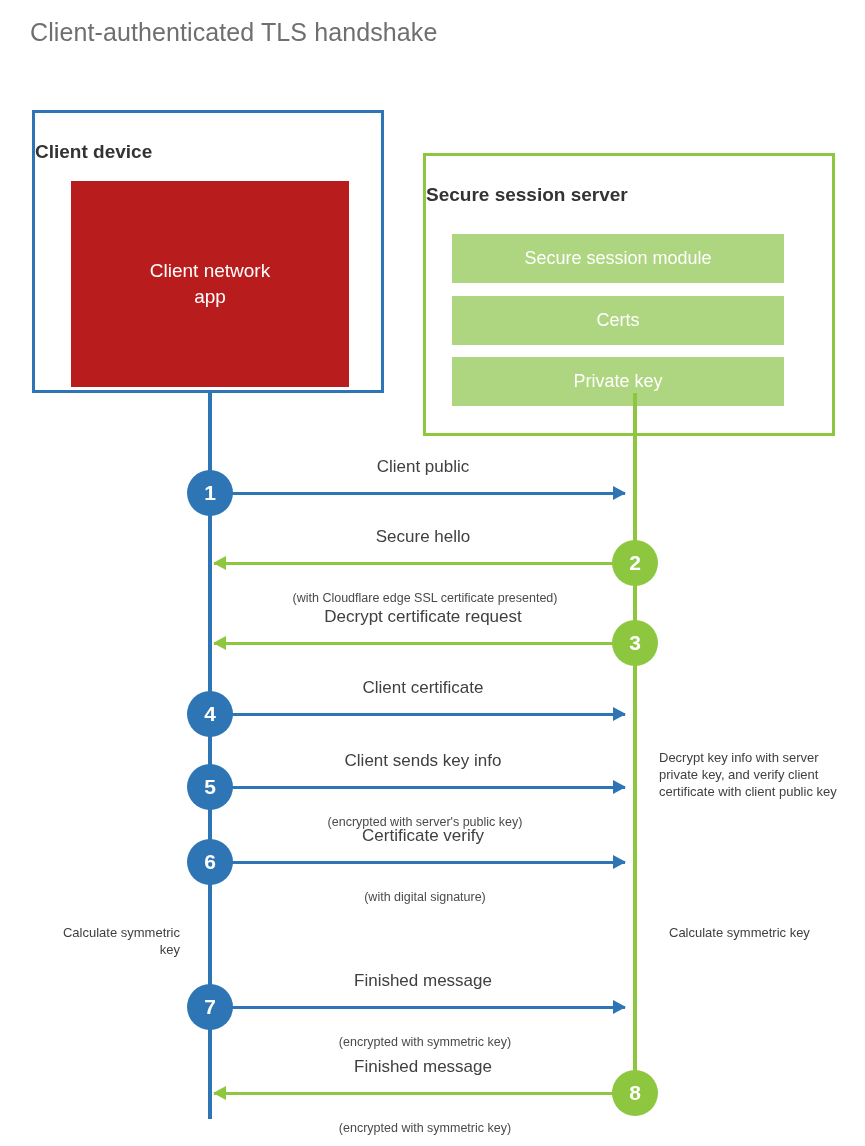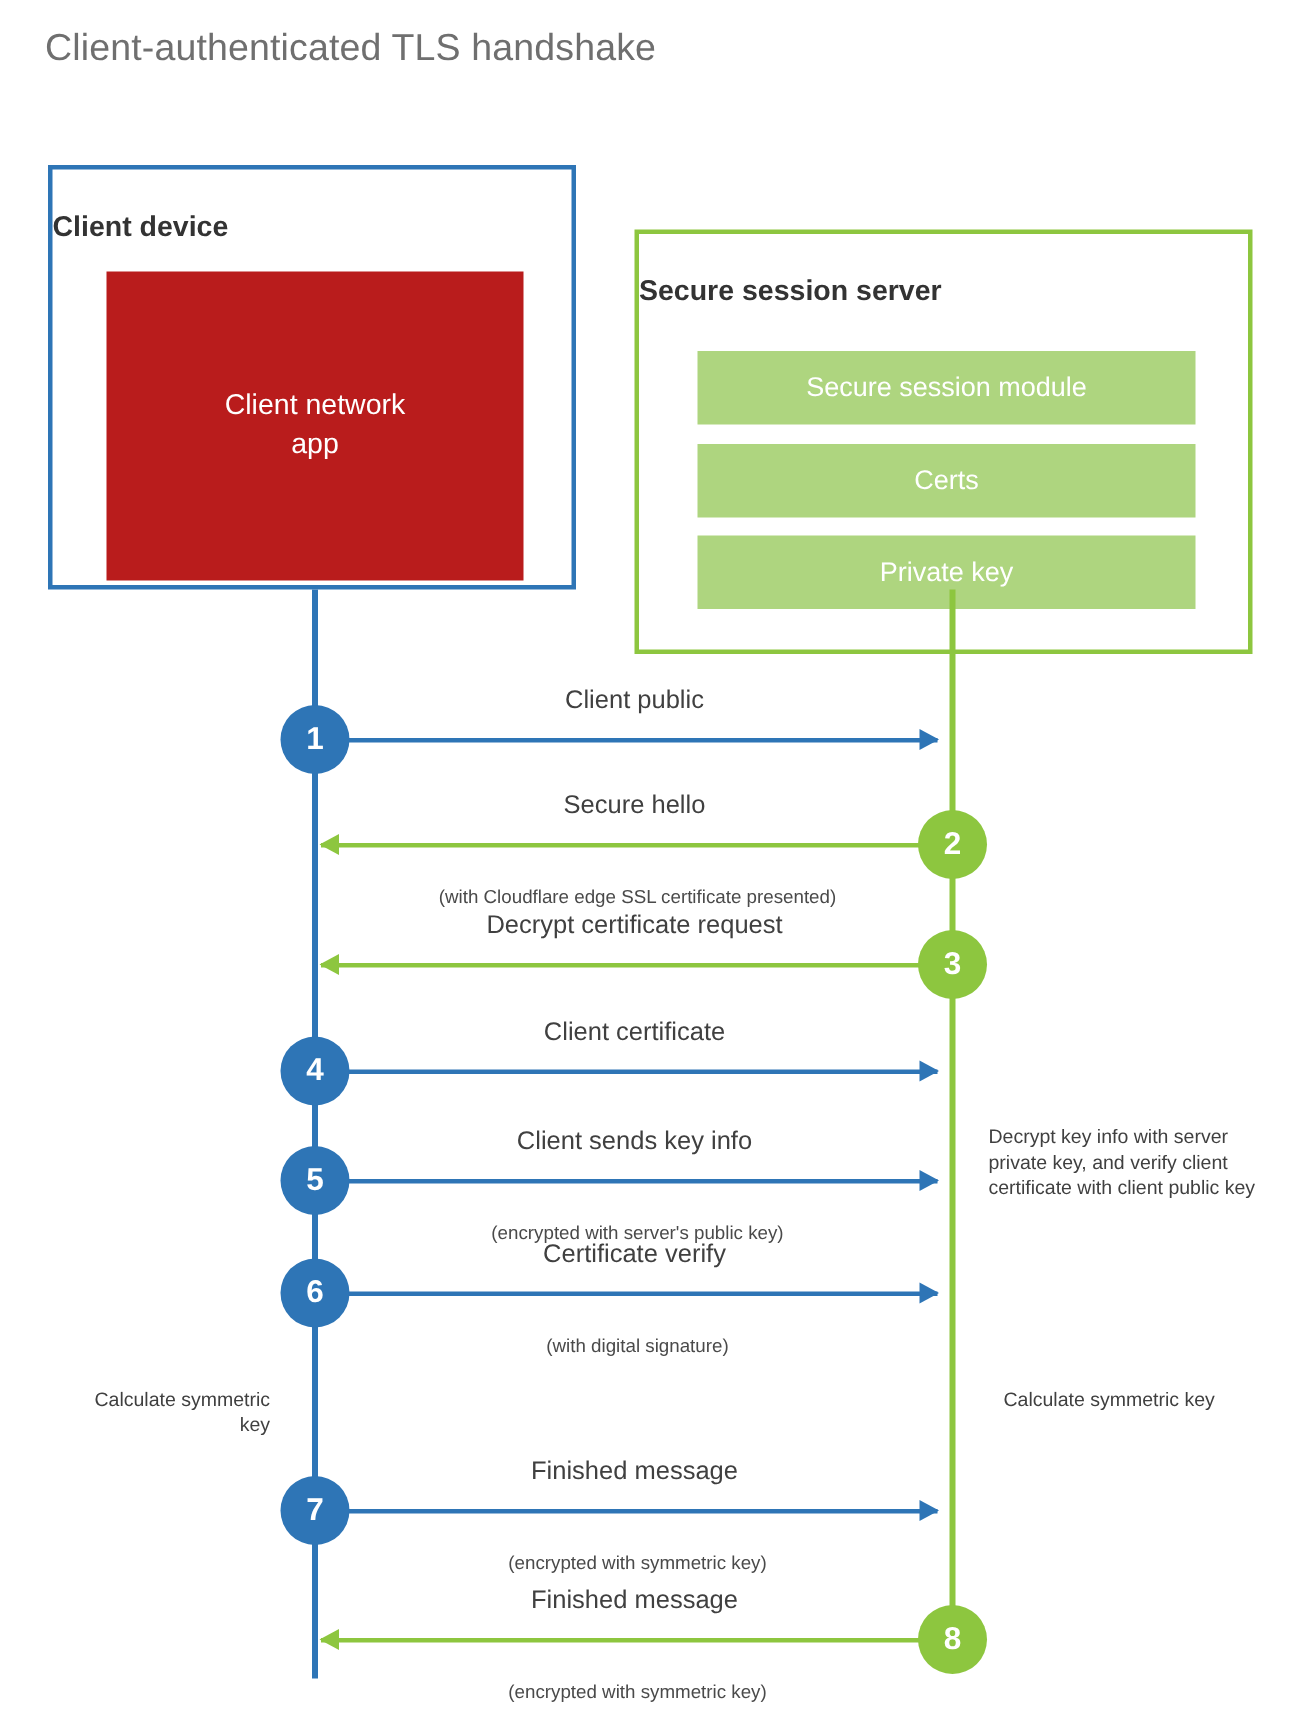--- a/index.html
+++ b/index.html
@@ -27,21 +27,21 @@
   }
 
   #client-app{
     position:absolute;left:36px;top:68px;width:278px;height:206px;
     background:#b91c1c;color:#ffffff;
     display:flex;align-items:center;justify-content:center;text-align:center;
     font-size:19px;line-height:26px;font-weight:400;
   }
 
   .server-bar{
-    position:absolute;left:39px;width:332px;height:49px;
+    position:absolute;left:26px;width:332px;height:49px;
     background:#aed57f;color:#ffffff;
     display:flex;align-items:center;justify-content:center;
     font-size:18px;font-weight:400;
   }
   #bar-module{top:78px;}
   #bar-certs{top:140px;}
   #bar-key{top:201px;}
 
   
   .lifeline{position:absolute;width:4px;}

